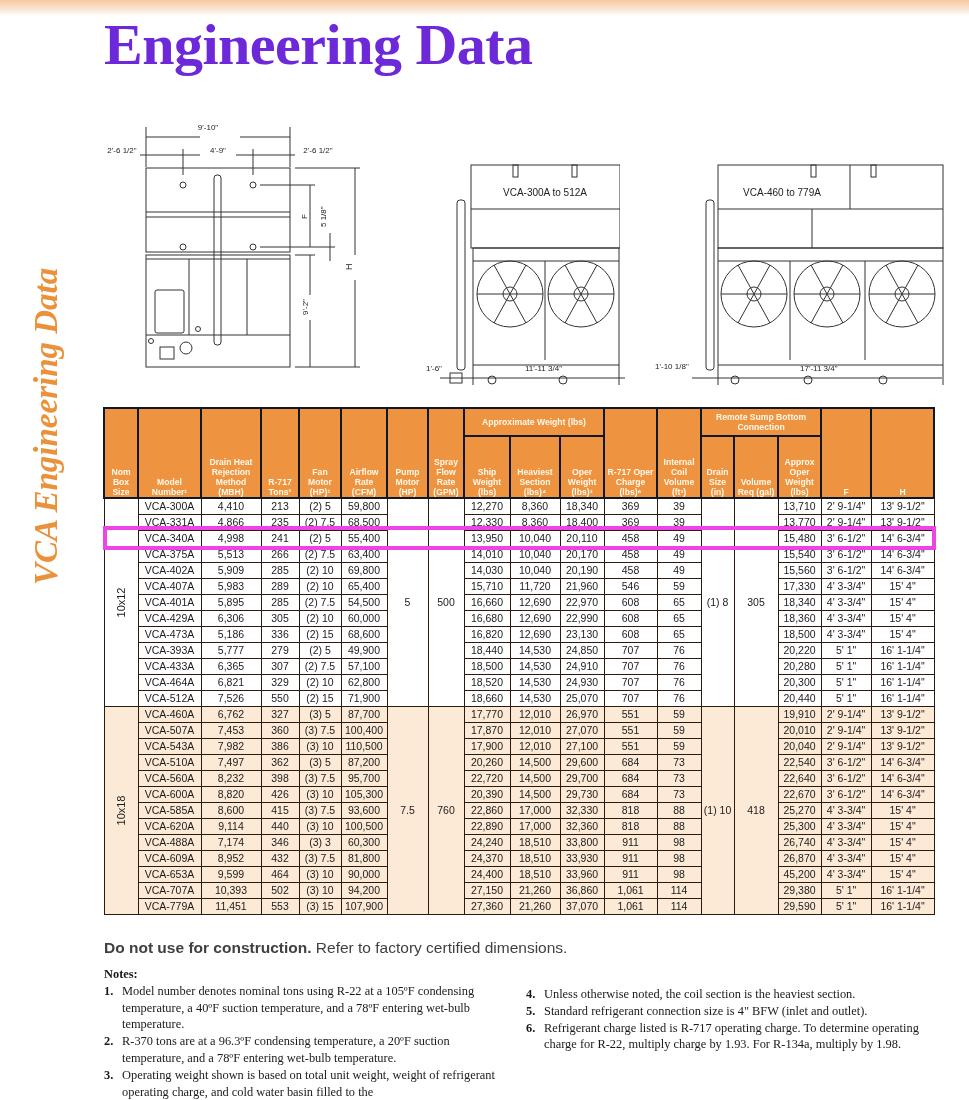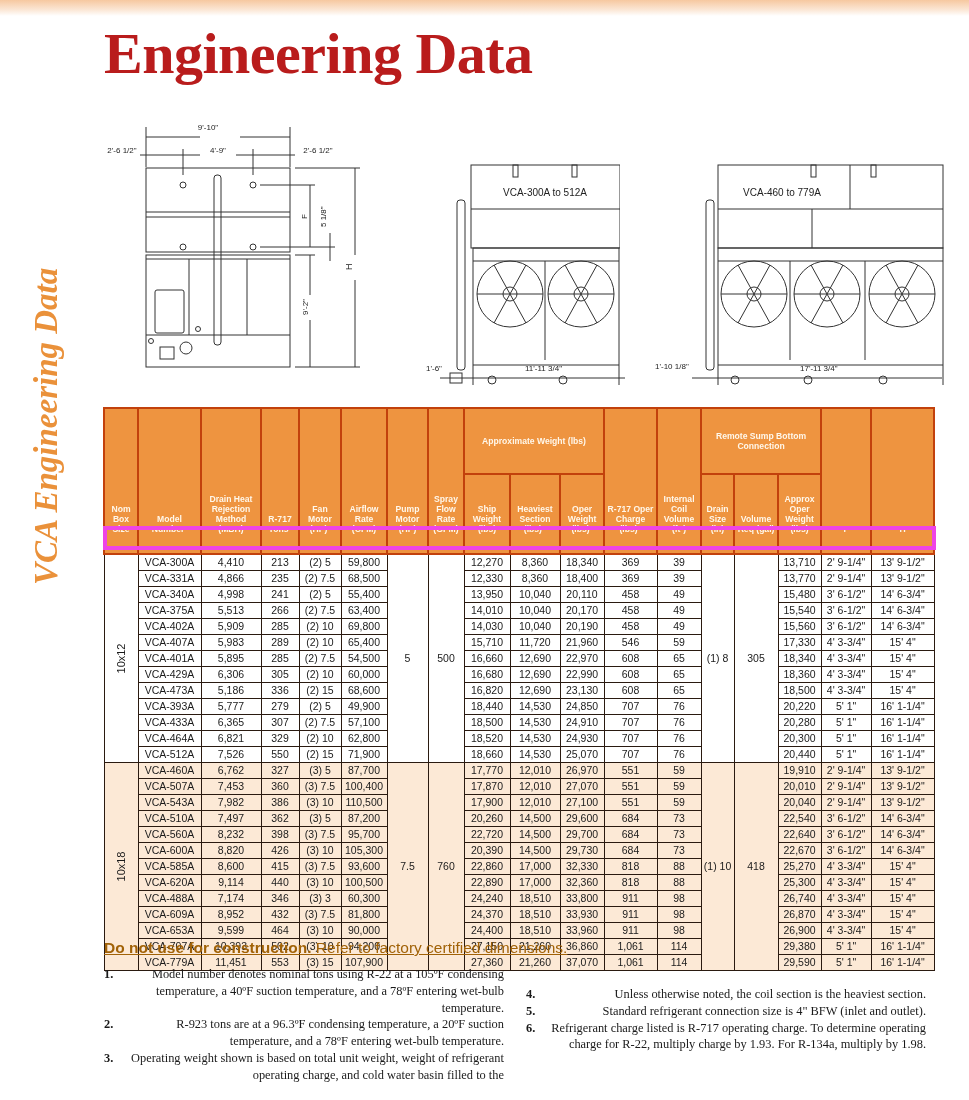--- a/index.html
+++ b/index.html
@@ -5,42 +5,42 @@
   html, body { margin:0; padding:0; }
   body {
     width:969px; height:1100px; position:relative; overflow:hidden;
     background:#ffffff; font-family:"Liberation Sans", sans-serif; color:#111;
   }
   .top-band {
     position:absolute; left:0; top:0; width:969px; height:16px;
     background:linear-gradient(to bottom, #f6c8a0 0%, #fbe6d4 60%, #ffffff 100%);
   }
   .page-title {
-    position:absolute; left:104px; top:22px; margin:0;
+    position:absolute; left:104px; top:13px; margin:0;
     font-family:"Liberation Serif", "DejaVu Serif", serif; font-weight:bold;
-    font-size:58px; letter-spacing:-0.5px; color:#b91c1c; line-height:64px;
+    font-size:58px; letter-spacing:-0.5px; color:#6d28d9; line-height:64px;
   }
   .side-title {
     position:absolute; left:58px; top:385px; transform-origin:0 0; transform:rotate(-90deg) translate(-200px,-30px);
     font-family:"Liberation Serif", "DejaVu Serif", serif; font-style:italic; font-weight:bold;
     font-size:33px; color:#ea913a; white-space:nowrap;
   }
   .diagram { position:absolute; }
   .diagram svg { display:block; }
   .diagram text { font-family:"Liberation Sans", sans-serif; }
 
   
   .spec-table {
     position:absolute; left:103px; top:407px; width:830px;
     border-collapse:collapse; table-layout:fixed;
     font-family:"Liberation Sans", sans-serif; font-size:10.5px;
   }
   .spec-table th {
     background:#ee9440; color:#fff7ea; font-weight:bold; font-size:8.6px; line-height:10px;
-    border:2px solid #c2410c; padding:19px 1px; vertical-align:bottom; text-align:center;
+    border:2px solid #0f172a; padding:0 1px; vertical-align:bottom; text-align:center;
   }
   .spec-table th.grp { vertical-align:middle; height:26px; }
   .spec-table td {
     border:1.5px solid #2a1a10; height:15px; padding:0 2px; text-align:center;
     white-space:nowrap; overflow:hidden; line-height:15px; color:#1a1a1a;
   }
   .spec-table tr.g1 td { background:#ffffff; }
   .spec-table tr.g2 td { background:#fce9d6; }
   .spec-table td.merged { vertical-align:middle; }
   .spec-table td.nom { position:relative; }
@@ -48,34 +48,34 @@
     display:inline-block; transform:rotate(-90deg); font-size:11px; white-space:nowrap;
   }
   .spec-table tr.g1:last-child td, .last-g1 td { border-bottom:2px solid #2a1a10; }
 
   .highlight-box {
     position:absolute; left:103px; top:526px; width:833px; height:24px;
     border:4px solid #ee44e6; pointer-events:none; box-sizing:border-box;
   }
 
   .disclaimer {
-    position:absolute; left:104px; top:939px; font-size:15.5px; color:#a16207;text-decoration:underline;
+    position:absolute; left:104px; top:939px; font-size:15.5px; color:#404040;
   }
   .disclaimer b { font-weight:bold; }
 
   .notes {
     position:absolute; top:966px; font-family:"Liberation Serif", "DejaVu Serif", serif;
     font-size:12.4px; line-height:16.8px; color:#1a1a1a;
   }
   .notes-left { left:104px; width:400px; }
   .notes-right { left:526px; top:986px; width:400px; }
   .notes-heading { font-weight:bold; margin-bottom:0; }
   .note-item { display:flex; }
   .note-num { font-weight:bold; width:18px; flex:none; }
-  .note-text { flex:1;text-align:right; }
+  .note-text { flex:1; }
 </style>
 </head>
 <body>
 
 <div class="top-band"></div>
 
 <h1 class="page-title">Engineering Data</h1>
 
 <div class="side-title">VCA Engineering Data</div>
 
@@ -621,21 +621,21 @@
         <td>VCA-653A</td>
         <td>9,599</td>
         <td>464</td>
         <td>(3) 10</td>
         <td>90,000</td>
         <td>24,400</td>
         <td>18,510</td>
         <td>33,960</td>
         <td>911</td>
         <td>98</td>
-        <td>26,900</td>
+        <td>45,200</td>
         <td>4' 3-3/4"</td>
         <td>15' 4"</td>
       </tr>
       <tr class="g2">
         <td>VCA-707A</td>
         <td>10,393</td>
         <td>502</td>
         <td>(3) 10</td>
         <td>94,200</td>
         <td>27,150</td>
@@ -665,27 +665,28 @@
     </tbody>
 </table>
 
 <div class="highlight-box"></div>
 
 <div class="disclaimer">
   <b>Do not use for construction.</b><span> Refer to factory certified dimensions.</span>
 </div>
 
 <div class="notes notes-left">
+  <div class="notes-heading">Notes:</div>
   <div class="note-item">
     <span class="note-num">1.</span>
     <span class="note-text">Model number denotes nominal tons using R-22 at a 105ºF condensing temperature, a 40ºF suction temperature, and a 78ºF entering wet-bulb temperature.</span>
   </div>
   <div class="note-item">
     <span class="note-num">2.</span>
-    <span class="note-text">R-923 tons are at a 96.3ºF condensing temperature, a 20ºF suction temperature, and a 78ºF entering wet-bulb temperature.</span>
+    <span class="note-text">R-370 tons are at a 96.3ºF condensing temperature, a 20ºF suction temperature, and a 78ºF entering wet-bulb temperature.</span>
   </div>
   <div class="note-item">
     <span class="note-num">3.</span>
     <span class="note-text">Operating weight shown is based on total unit weight, weight of refrigerant operating charge, and cold water basin filled to the</span>
   </div>
 </div>
 
 <div class="notes notes-right">
   <div class="note-item">
     <span class="note-num">4.</span>

